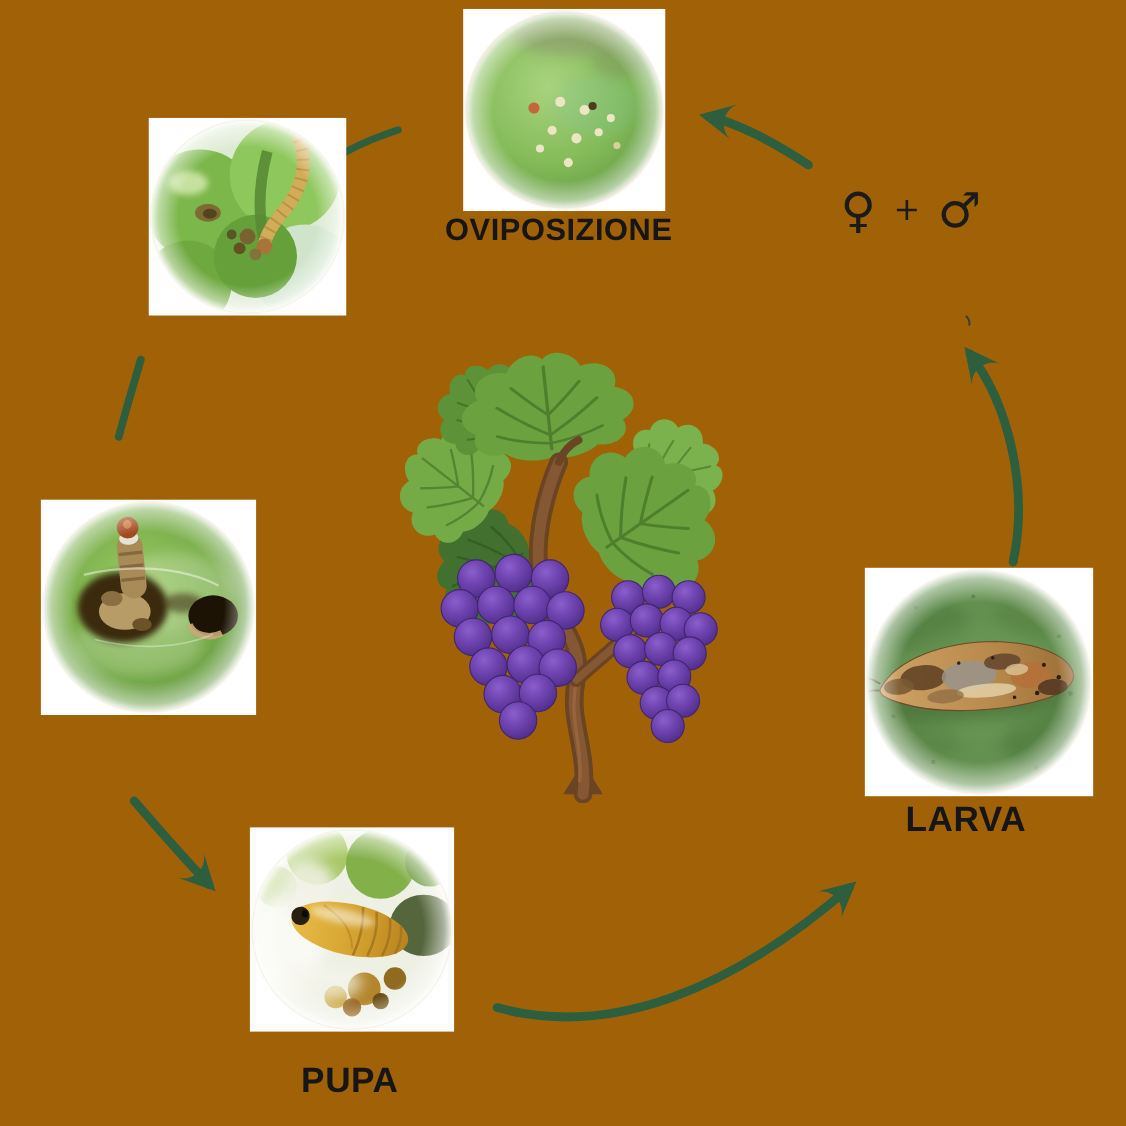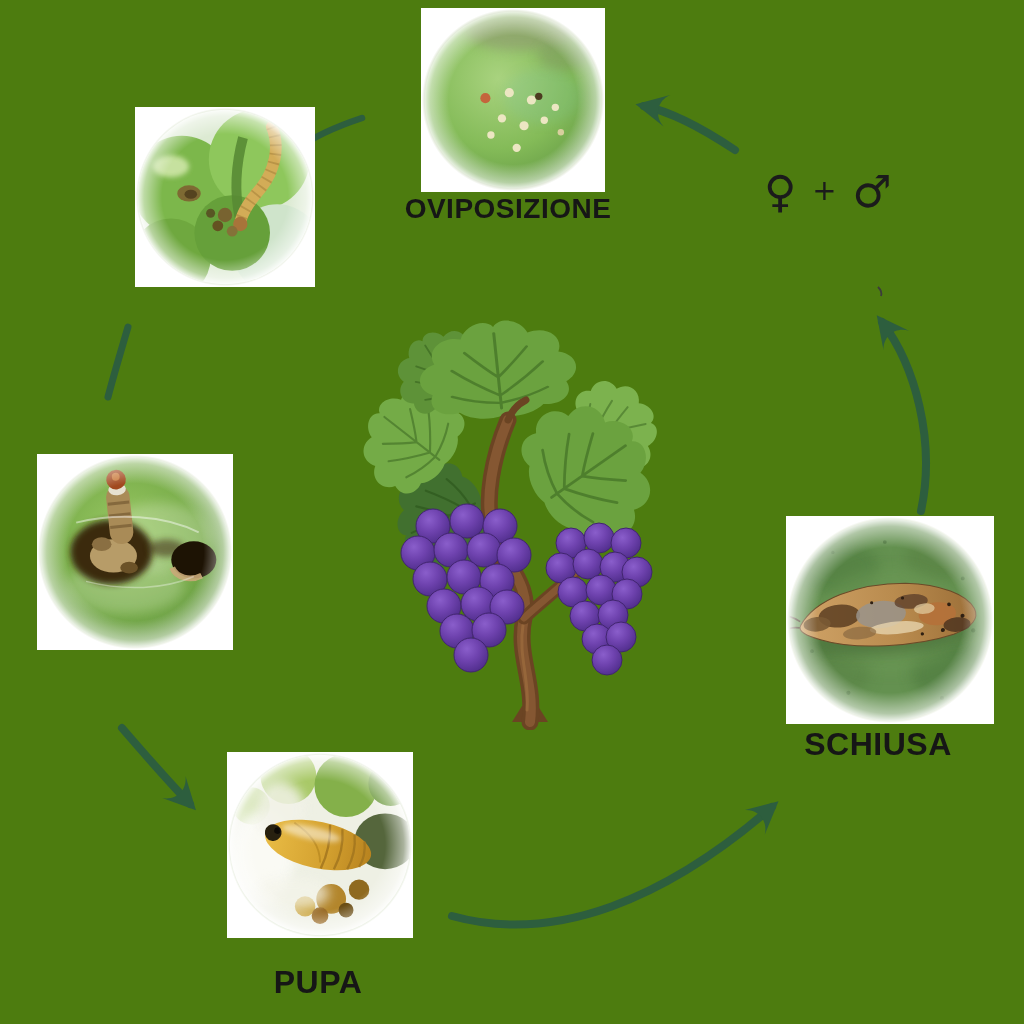--- a/index.html
+++ b/index.html
@@ -1,17 +1,17 @@
 <!DOCTYPE html>
 <html><head>
 <meta charset="utf-8">
 <style>
   html,body{margin:0;padding:0;background:#fff;}
   body{width:1024px;height:1024px;overflow:hidden;}
-  #canvas{position:relative;width:1024px;height:1024px;background:#4d7c0f;font-family:"Liberation Sans",sans-serif;}
+  #canvas{position:relative;width:1024px;height:1024px;background:#a16207;font-family:"Liberation Sans",sans-serif;}
   .abs{position:absolute;}
   svg{display:block;}
   .stage-label{
     position:absolute;
     font-weight:bold;
     color:#161616;
     text-align:center;
     letter-spacing:.5px;
     line-height:1.1;
     white-space:nowrap;
@@ -245,21 +245,21 @@
             <circle cx="30" cy="14" r="1.6"></circle>
           <circle cx="70" cy="0" r="2"></circle>
             <circle cx="14" cy="-22" r="1.5"></circle>
             <circle cx="-16" cy="-20" r="1.5"></circle>
         </g>
         <path d="M -86 -8 C -94 -14 -100 -16 -105 -15 M -87 -2 C -95 -4 -101 -2 -106 2" stroke="#3a2a18" stroke-width="1.6" fill="none"></path>
       </g>
     </g>
     <rect width="200" height="200" fill="url(#gFade)"></rect>
   </svg>
-  <div id="label-adulto" class="stage-label fs-l">SCHIUSA</div>
+  <div id="label-adulto" class="stage-label fs-l">LARVA</div>
 
   <div id="symbols-row" class="abs">
     <span class="sex">♀</span>
     <span class="plus">+</span>
     <span class="sex">♂</span>
   </div>
 
   <svg id="vine" class="abs" width="350" height="420" viewBox="0 0 350 420">
     <g>
       <use href="#leaf" fill="#41702f" transform="translate(148,192) rotate(-115) scale(0.85)"></use>

